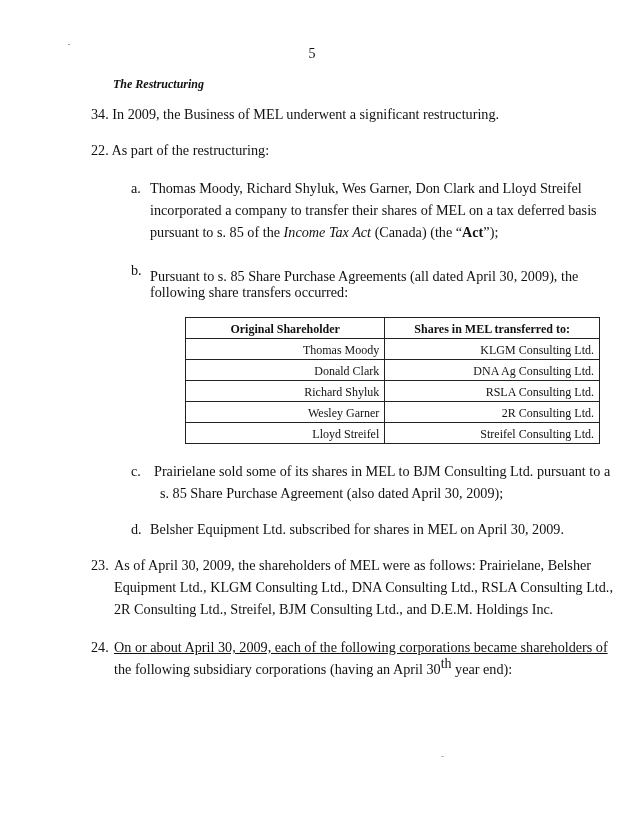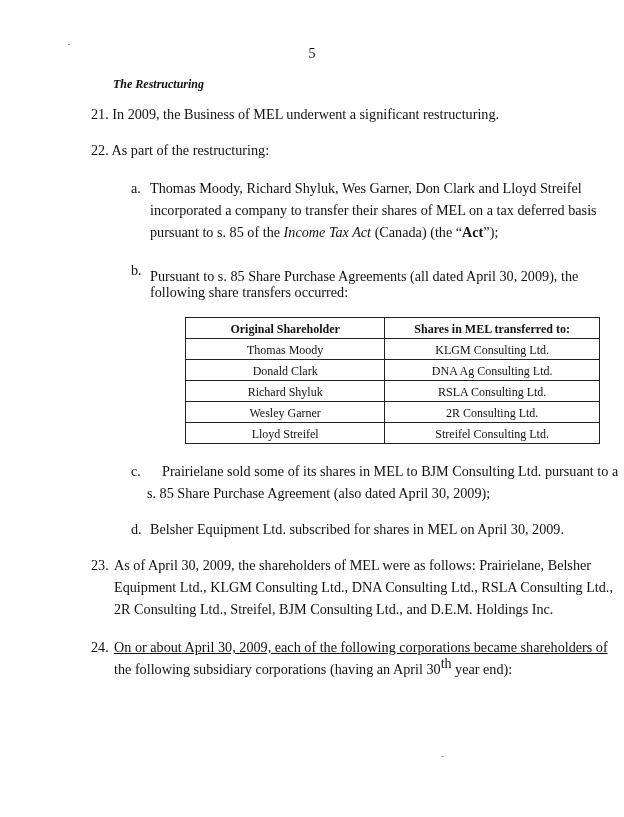--- a/index.html
+++ b/index.html
@@ -44,36 +44,36 @@
     table.share-table th, table.share-table td {
       border: 1.4px solid #222;
       height: 19px;
       padding: 1px 5px 0 5px;
       line-height: 18px;
     }
     table.share-table th {
       font-weight: bold;
       text-align: center;
     }
-    table.share-table td { text-align: center; }
+    table.share-table td { text-align: right; }
     table.share-table col.c1 { width: 168px; }
     table.share-table col.c2 { width: 181px; }
   </style>
 </head>
 <body>
 
 <div class="abs stray-dot"></div>
 <div class="abs stray-dot2"></div>
 
 <div class="abs page-number">5</div>
 
 <div class="abs heading">The Restructuring</div>
 
 <div class="abs para" style="top:106px;">
-  <span>21.</span>
+  <span>34.</span>
   <span>In 2009, the Business of MEL underwent a significant restructuring.</span>
 </div>
 
 <div class="abs para" style="top:142px;">
   <span>22.</span>
   <span>As part of the restructuring:</span>
 </div>
 
 <div>
   <span class="line" style="left:131px; top:180px;">a.</span>
@@ -118,22 +118,22 @@
     </tr>
     <tr>
       <td>Lloyd Streifel</td>
       <td>Streifel Consulting Ltd.</td>
     </tr>
   </tbody>
 </table>
 
 <div>
   <span class="line" style="left:131px; top:463px;">c.</span>
-  <div class="just" style="left:162px; top:463px; width:404px;">Prairielane sold some of its shares in MEL to BJM Consulting Ltd. pursuant to a</div>
-  <div class="line" style="left:147px; top:485px;">s. 85 Share Purchase Agreement (also dated April 30, 2009);</div>
+  <div class="just" style="left:154px; top:463px; width:404px;">Prairielane sold some of its shares in MEL to BJM Consulting Ltd. pursuant to a</div>
+  <div class="line" style="left:160px; top:485px;">s. 85 Share Purchase Agreement (also dated April 30, 2009);</div>
 </div>
 
 <div>
   <span class="line" style="left:131px; top:521px;">d.</span>
   <div class="line" style="left:150px; top:521px;">Belsher Equipment Ltd. subscribed for shares in MEL on April 30, 2009.</div>
 </div>
 
 <div>
   <span class="line" style="left:91px; top:557px;">23.</span>
   <div class="just" style="left:114px; top:557px; width:440px;">As of April 30, 2009, the shareholders of MEL were as follows: Prairielane, Belsher</div>

